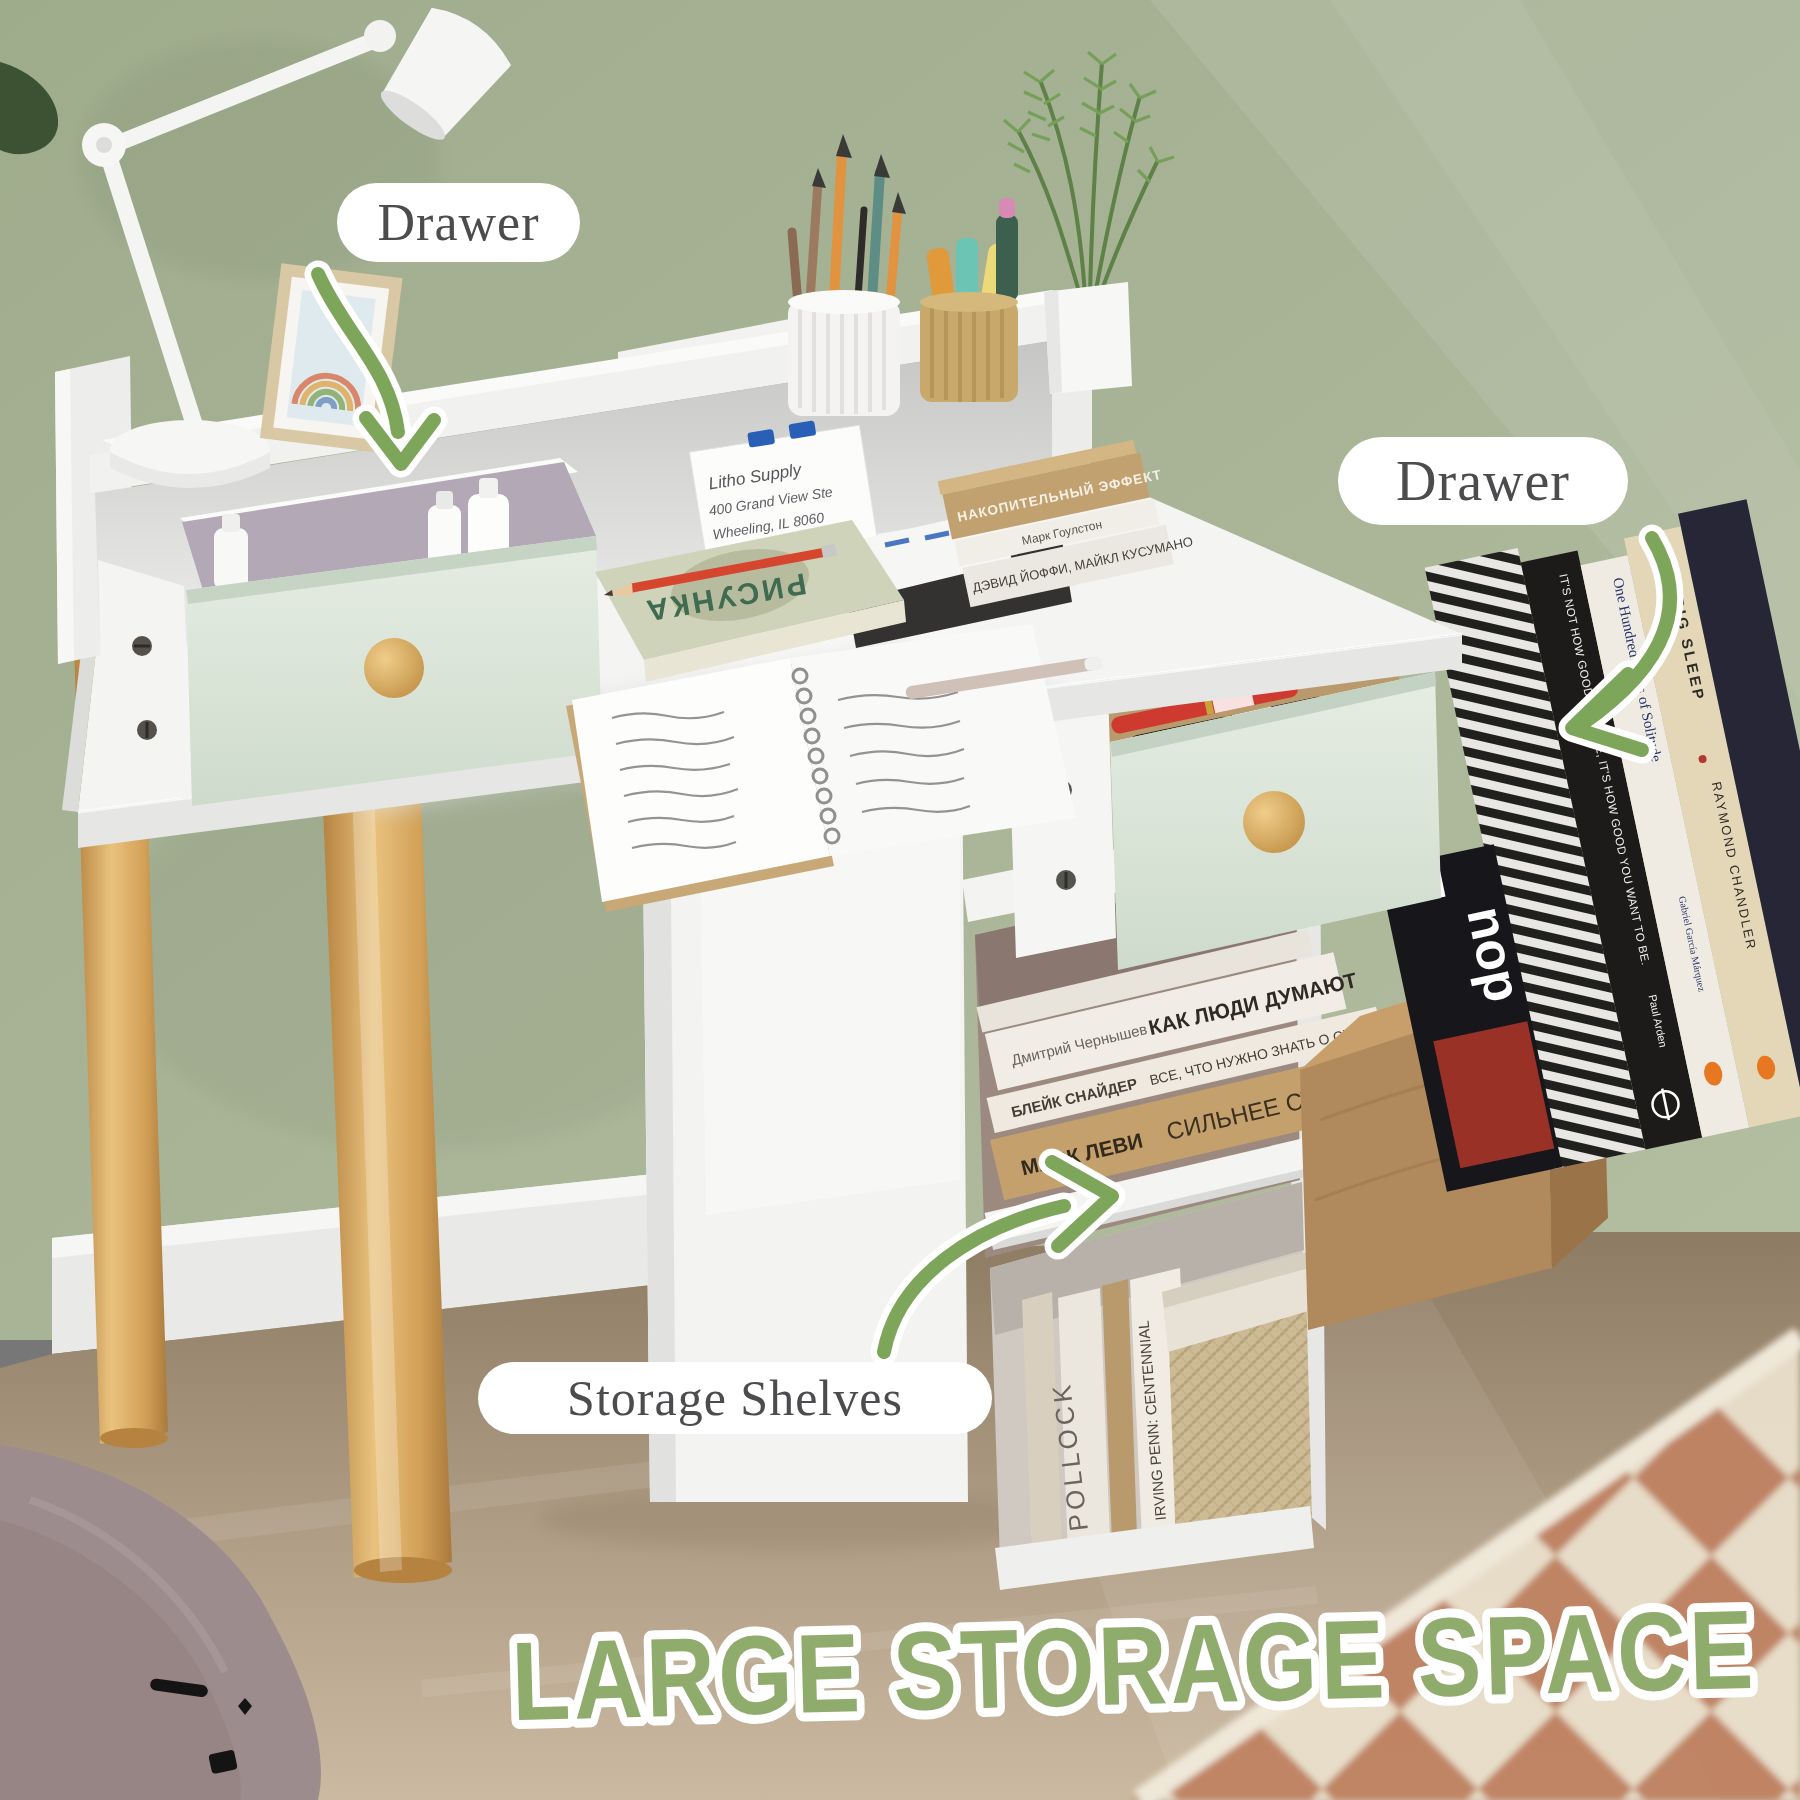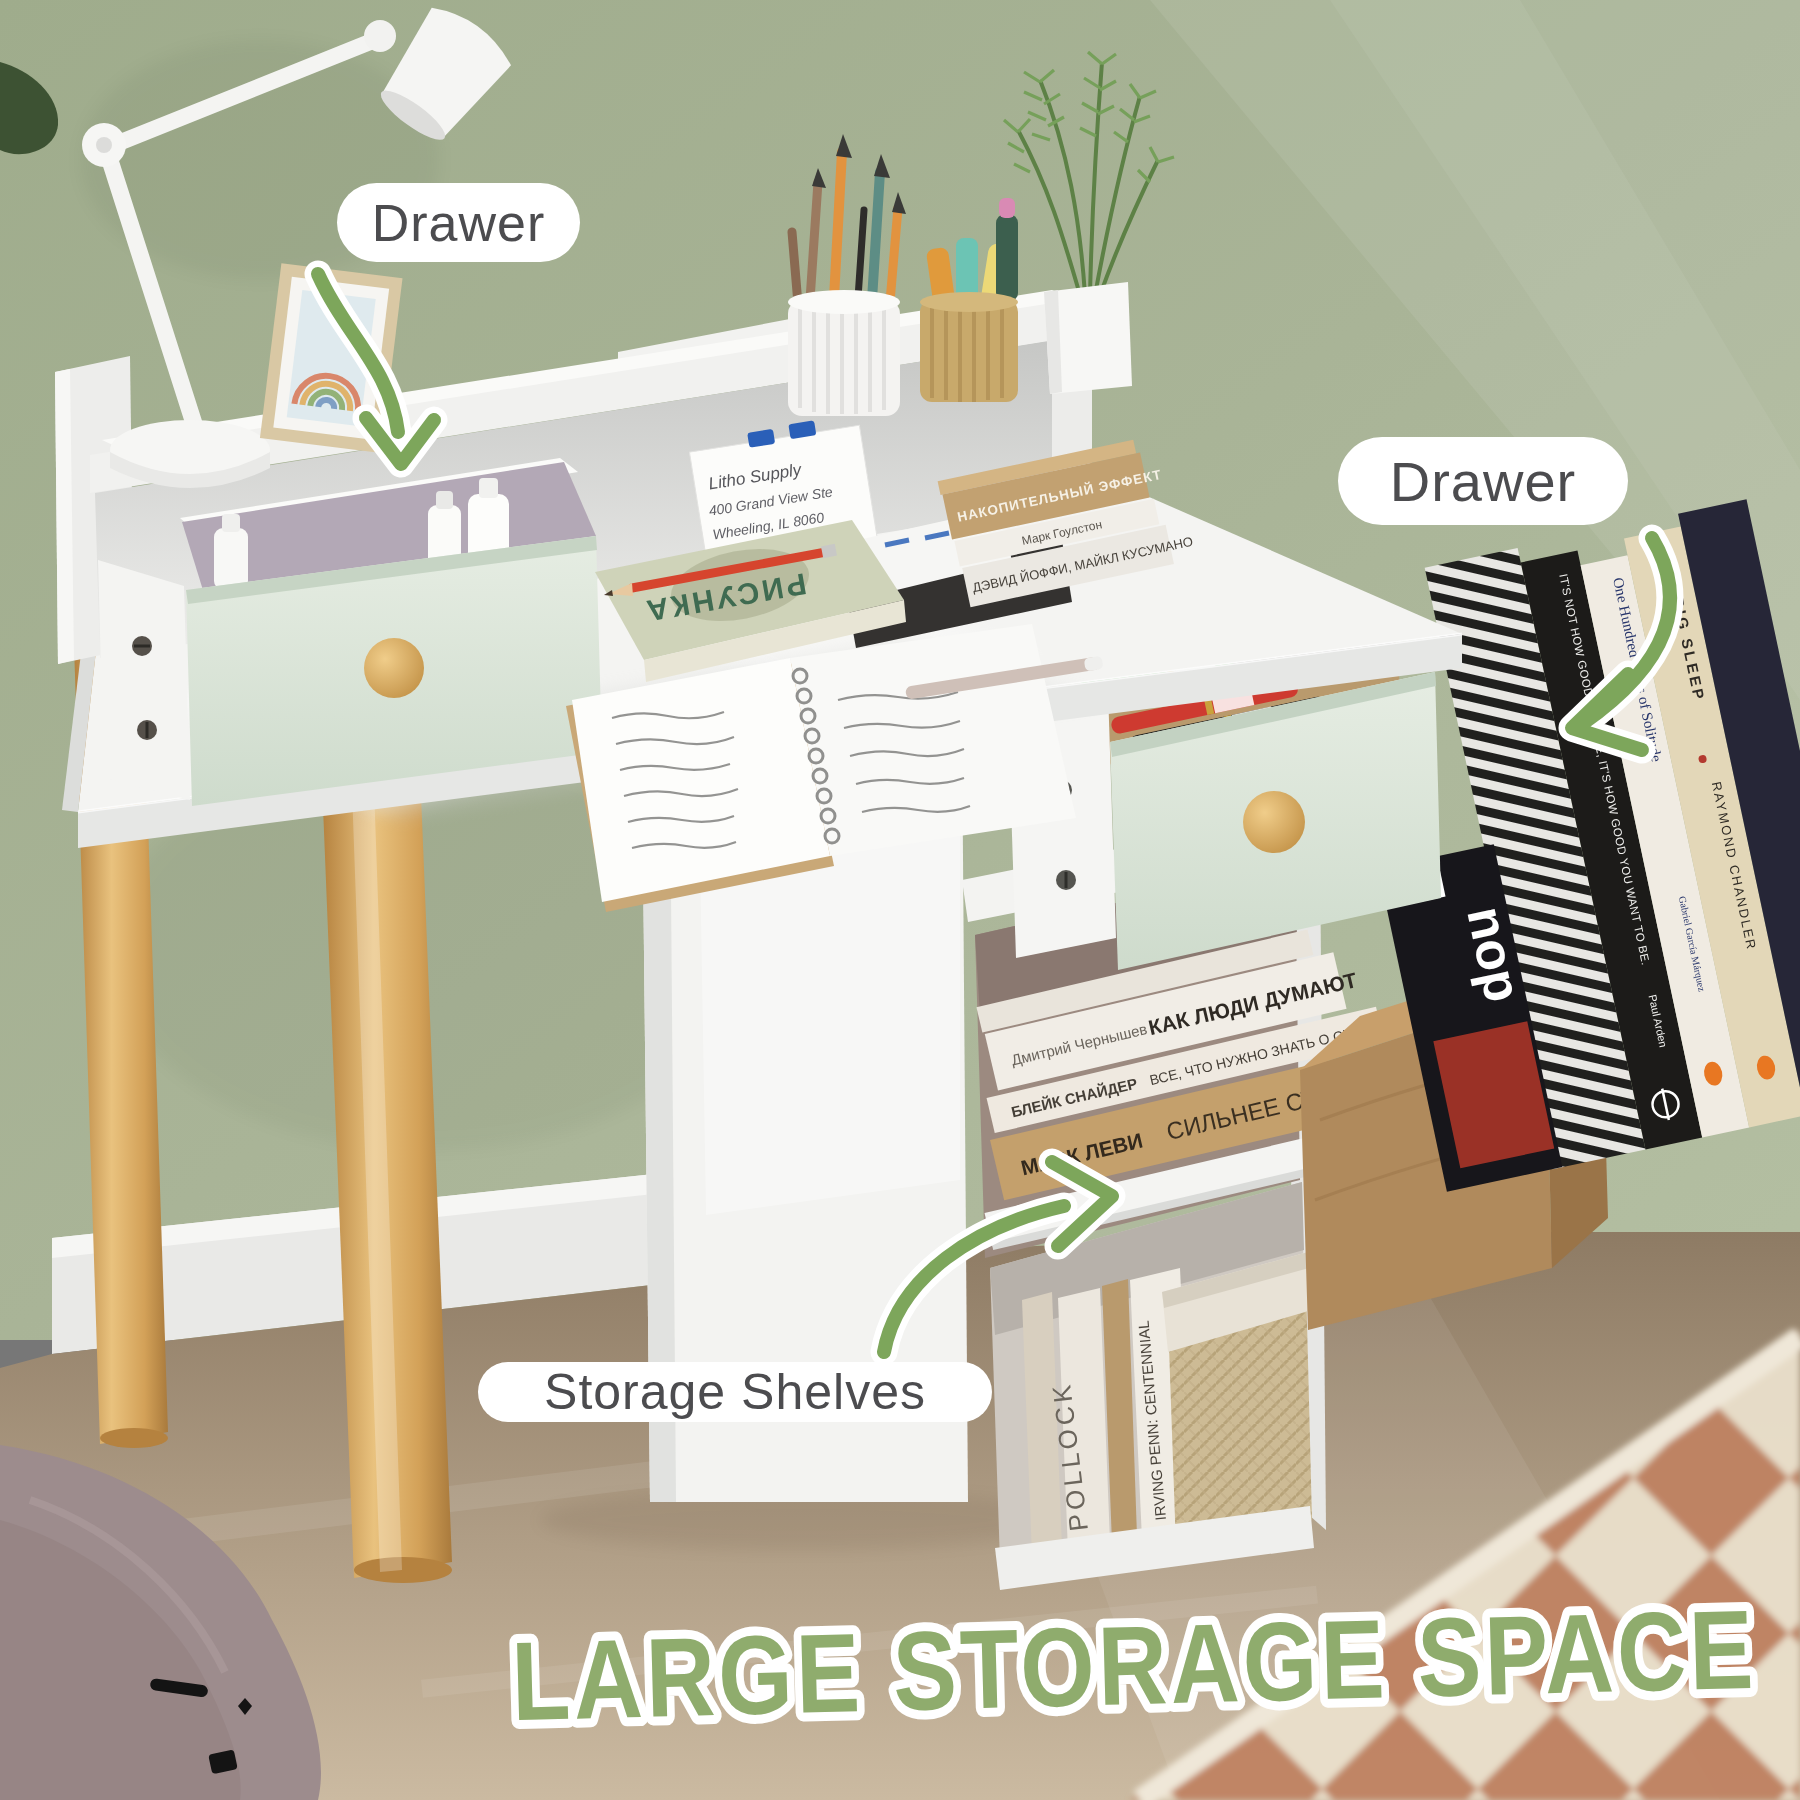--- a/index.html
+++ b/index.html
@@ -1,21 +1,21 @@
 <!DOCTYPE html>
 <html><head>
 <meta charset="utf-8">
 <style>
   html,body{margin:0;padding:0;background:#777;}
   .stage{position:relative;width:1800px;height:1800px;overflow:hidden;font-family:"Liberation Sans",sans-serif;}
   .stage svg{position:absolute;left:0;top:0;}
-  .pill{position:absolute;background:#ffffff;border-radius:999px;display:flex;align-items:center;justify-content:center;color:#4c4c4f;letter-spacing:1px;}
+  .pill{position:absolute;background:#ffffff;border-radius:999px;display:flex;align-items:center;justify-content:center;color:#4c4c4f;letter-spacing:1px;font-family:Liberation Serif, serif;}
   .pill1{left:337px;top:183px;width:243px;height:79px;font-size:52px;}
   .pill2{left:1338px;top:437px;width:290px;height:88px;font-size:56px;}
-  .pill3{left:478px;top:1362px;width:514px;height:60px;font-size:50px;}
+  .pill3{left:478px;top:1362px;width:514px;height:72px;font-size:50px;}
 </style>
 </head>
 <body>
 
 <div class="stage">
 <svg width="1800" height="1800" viewBox="0 0 1800 1800">
 <defs>
   <linearGradient id="wallG" x1="0" y1="0" x2="1" y2="1">
     <stop offset="0" stop-color="#9fac8c"></stop>
           <stop offset="0.5" stop-color="#a9b497"></stop>

